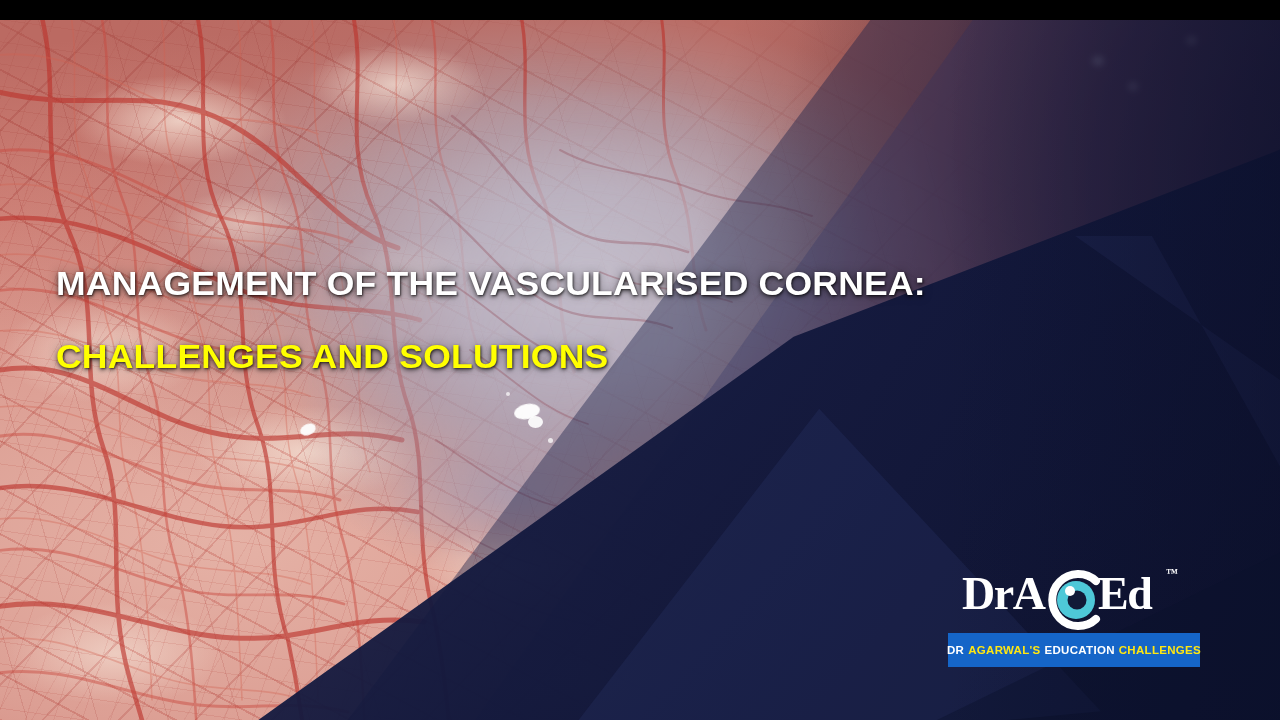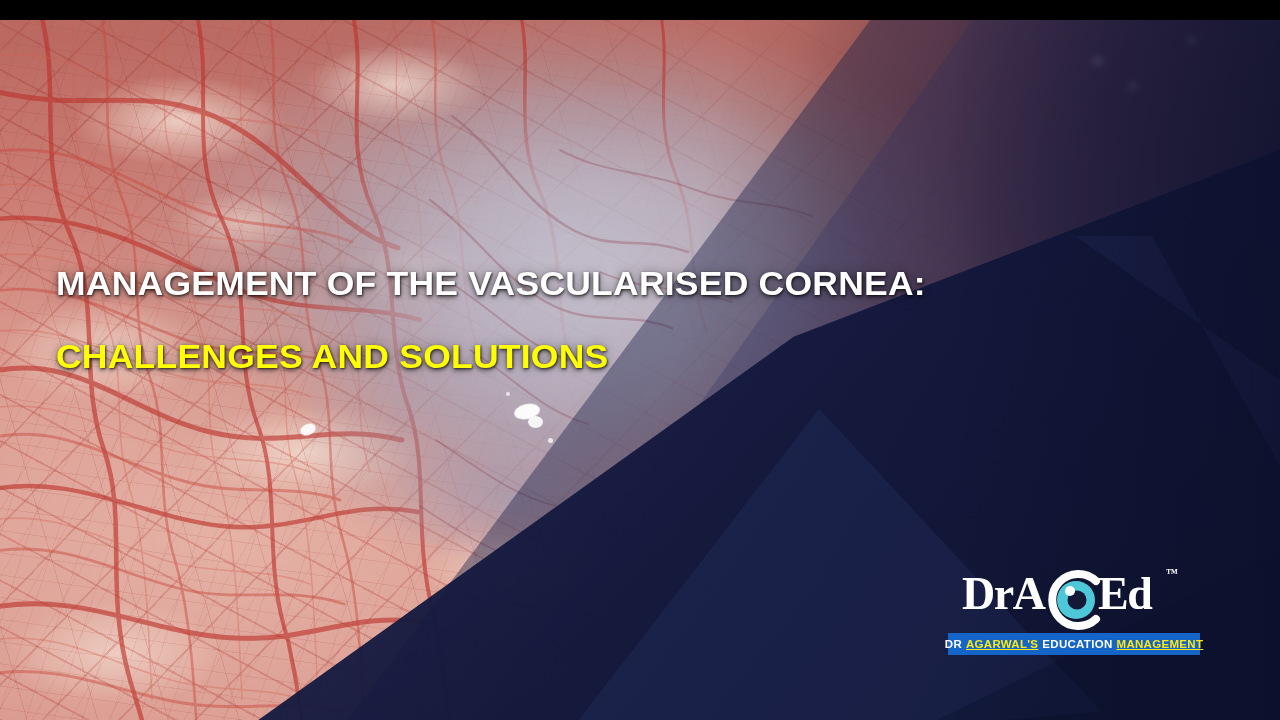--- a/index.html
+++ b/index.html
@@ -161,33 +161,33 @@
   }
   
   #logo-eye {
     position:absolute;
     left:92px; top:2px;
     width:70px; height:70px;
   }
   #logo-tagline {
     position:absolute;
     left:0; top:70px;
-    width:252px; height:22px;
+    width:252px; height:34px;
     background:#1565c8;
     display:flex;
     align-items:center;
     justify-content:center;
     gap:4px;
     font-size:11.5px;
     font-weight:bold;
     letter-spacing:0.3px;
     white-space:nowrap;
   }
   .tag-w { color:#ffffff; }
-  .tag-y { color:#ffe712;text-decoration:underline; }
+  .tag-y { color:#ffe712; }
 </style>
 </head>
 <body>
 
 <div id="stage">
 
   <div class="photo-layer" id="photo-base"></div>
   <div class="photo-layer" id="photo-blotch"></div>
 
   <div class="photo-layer vessels" id="vessel-coarse"></div>
@@ -306,17 +306,17 @@
 
       <span class="logo-text" id="logo-ed">Ed</span>
 
       <span class="logo-text" id="logo-tm">™</span>
     </div>
 
     <div id="logo-tagline">
       <span class="tag-w">DR</span>
       <span class="tag-y">AGARWAL'S</span>
       <span class="tag-w">EDUCATION</span>
-      <span class="tag-y">MANAGEMENT</span>
+      <span class="tag-y">CHALLENGES</span>
     </div>
   </div>
 
 </div>
 
 </body></html>

